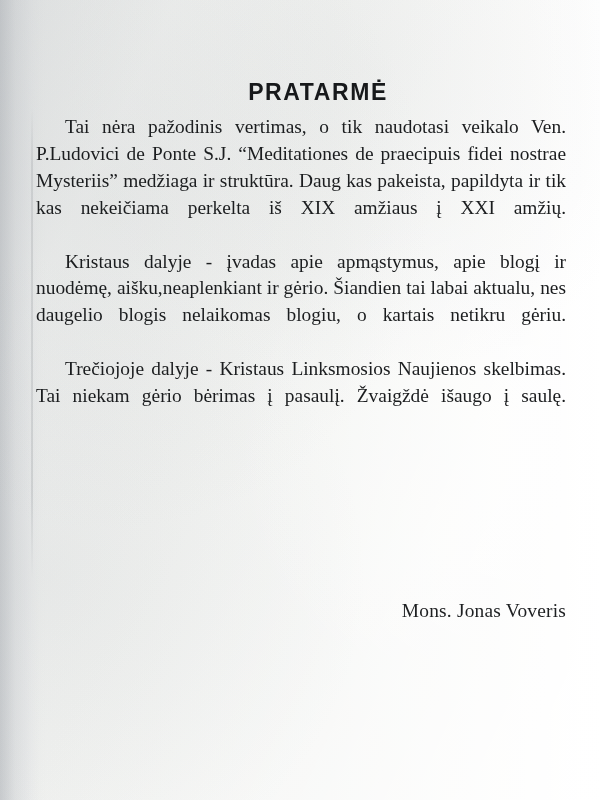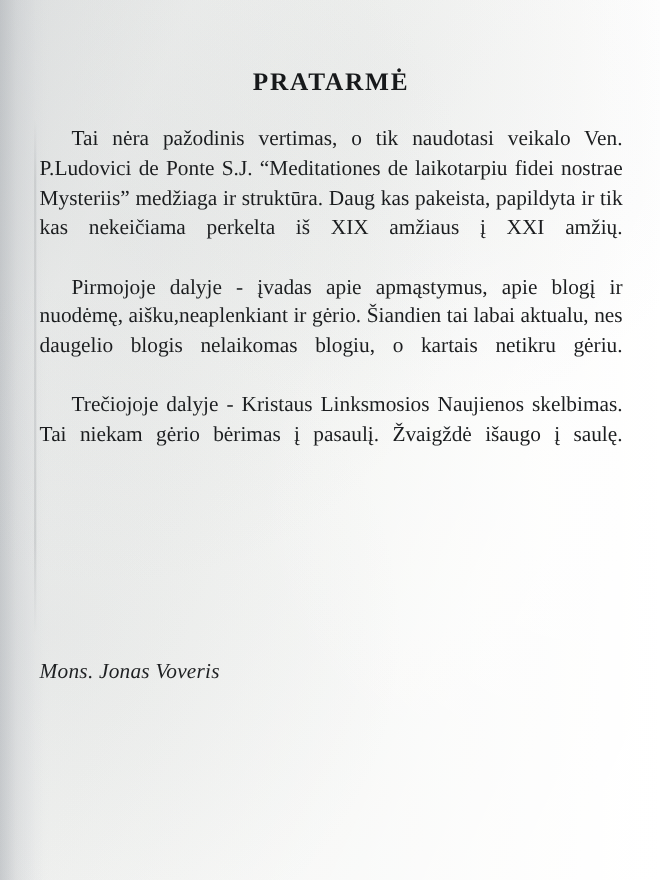--- a/index.html
+++ b/index.html
@@ -80,32 +80,32 @@
   
   .content {
     position: absolute;
     left: 36px;
     top: 0;
     width: 530px;
     height: 800px;
   }
 
   .doc-title {
-    margin: 0;
+    margin: 17px;
     padding: 0;
     position: absolute;
     top: 62px;
     left: 0;
     width: 530px;
     text-align: center;
     font-size: 23px;
     font-weight: bold;
     letter-spacing: 1.6px;
     color: #17191b;
-    font-family: Liberation Serif, serif;
+    font-family: Liberation Sans, sans-serif;
   }
 
   .body-text {
     position: absolute;
     top: 114px;
     left: 0;
     width: 530px;
   }
 
   .para {
@@ -124,43 +124,42 @@
     content: "";
     display: inline-block;
     width: 100%;
   }
 
   .signature {
     position: absolute;
     top: 598px;
     left: 0;
     width: 530px;
-    text-align: left;
-    font-style: italic;
+    text-align: right;
     font-size: 19.4px;
     line-height: 26px;
     color: #1e2022;
     letter-spacing: 0.2px;
   }
 </style>
 </head>
 <body>
 
 <div class="page">
 
   <div class="gutter-shadow"></div>
   <div class="crease"></div>
   <div class="paper-noise"></div>
 
   <div class="content">
 
     <h1 class="doc-title">PRATARMĖ</h1>
 
     <div class="body-text">
-      <p class="para">Tai nėra pažodinis vertimas, o tik naudotasi veikalo Ven. P.Ludovici de Ponte S.J. “Meditationes de laikotarpiu fidei nostrae Mysteriis” medžiaga ir struktūra. Daug kas pakeista, papildyta ir tik kas nekeičiama perkelta iš XIX amžiaus į XXI amžių.</p>
-      <p class="para">Pirmojoje dalyje - įvadas apie apmąstymus, apie blogį ir nuodėmę, aišku,neaplenkiant ir gėrio. Šiandien tai labai aktualu, nes daugelio blogis nelaikomas blogiu, o kartais netikru gėriu.</p>
+      <p class="para">Tai nėra pažodinis vertimas, o tik naudotasi veikalo Ven. P.Ludovici de Ponte S.J. “Meditationes de praecipuis fidei nostrae Mysteriis” medžiaga ir struktūra. Daug kas pakeista, papildyta ir tik kas nekeičiama perkelta iš XIX amžiaus į XXI amžių.</p>
+      <p class="para">Kristaus dalyje - įvadas apie apmąstymus, apie blogį ir nuodėmę, aišku,neaplenkiant ir gėrio. Šiandien tai labai aktualu, nes daugelio blogis nelaikomas blogiu, o kartais netikru gėriu.</p>
       <p class="para">Trečiojoje dalyje - Kristaus Linksmosios Naujienos skelbimas. Tai niekam gėrio bėrimas į pasaulį. Žvaigždė išaugo į saulę.</p>
     </div>
 
     <div class="signature">Mons. Jonas Voveris</div>
 
   </div>
 </div>
 
 </body></html>

